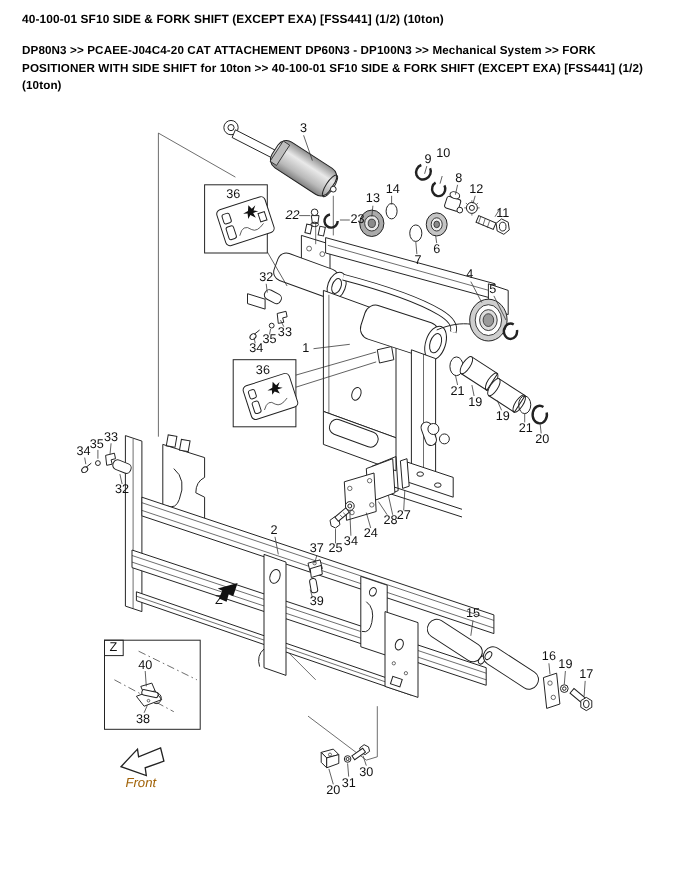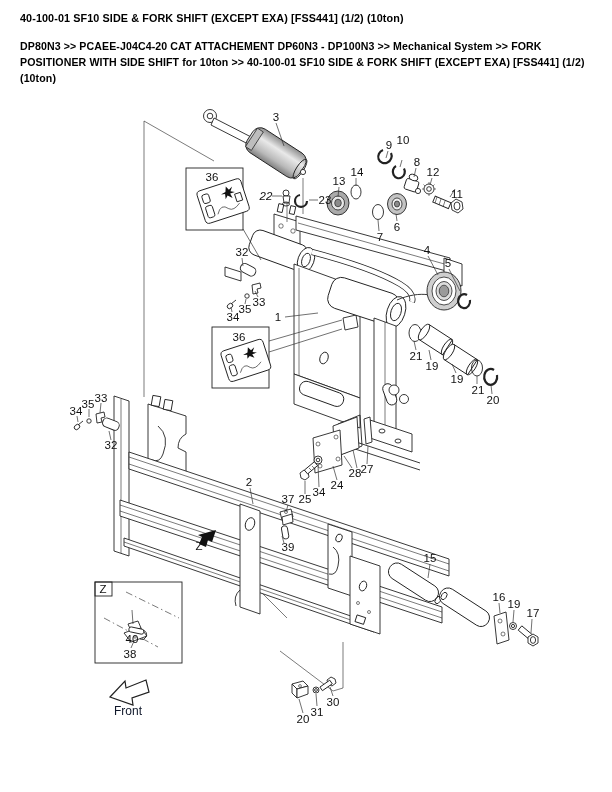--- a/index.html
+++ b/index.html
@@ -5,21 +5,21 @@
   html,body{margin:0;padding:0;background:#fff;}
   .page{position:relative;width:612px;height:792px;background:#fff;overflow:hidden;
         font-family:"Liberation Sans",sans-serif;color:#000;}
   .hdr{position:absolute;left:20px;top:12px;width:580px;}
   .title{font-size:10.8px;font-weight:bold;margin:0 0 15px 0;letter-spacing:.1px;}
   .crumb{font-size:10.6px;font-weight:bold;line-height:1.5;margin:0;letter-spacing:.1px;}
   svg.diag{position:absolute;left:0;top:0;}
   .lay{position:absolute;left:0;top:0;width:612px;height:792px;pointer-events:none;}
   .callout{position:absolute;transform:translate(-50%,-50%);font-size:11.5px;color:#111;
            white-space:nowrap;}
-  .front-label{position:absolute;transform:translate(-50%,-50%);font-size:12px;color:#0f172a;}
+  .front-label{position:absolute;transform:translate(-50%,-50%);font-size:12px;color:#a16207;font-style:italic;}
   
   .w{fill:#fff;stroke:#222;stroke-width:.9;}
   .n{fill:none;stroke:#222;stroke-width:.9;}
   .t{fill:none;stroke:#222;stroke-width:.6;}
   .thk{fill:none;stroke:#222;stroke-width:2.2;}
   .ldr{fill:none;stroke:#333;stroke-width:.7;}
   .blk{fill:#111;stroke:none;}
 </style>
 </head>
 <body>
@@ -361,21 +361,21 @@
       <div class="callout" style="left: 337px; top: 485px; text-align: center;">24</div>
       <div class="callout" style="left: 319px; top: 492px;">34</div>
       <div class="callout" style="left: 305px; top: 499px;">25</div>
       <div class="callout" style="left: 288px; top: 499px;">37</div>
       <div class="callout" style="left: 288px; top: 547px;">39</div>
       <div class="callout" style="left: 199px; top: 546px;">Z</div>
       <div class="callout" style="left: 430px; top: 558px;">15</div>
       <div class="callout" style="left: 499px; top: 597px;">16</div>
       <div class="callout" style="left: 514px; top: 604px;">19</div>
       <div class="callout" style="left: 533px; top: 613px;">17</div>
-      <div class="callout" style="left: 132px; top: 639px; text-align: center;">40</div>
+      <div class="callout" style="left: 132px; top: 605px; text-align: center;">40</div>
       <div class="callout" style="left: 130px; top: 654px; text-align: right;">38</div>
       <div class="callout" style="left: 103px; top: 589px;">Z</div>
       <div class="callout" style="left: 303px; top: 719px;">20</div>
       <div class="callout" style="left: 317px; top: 712px;">31</div>
       <div class="callout" style="left: 333px; top: 702px;">30</div>
     </div>
 
   <div class="front-label" style="left:128px;top:711px;">Front</div>
 </div>
 

